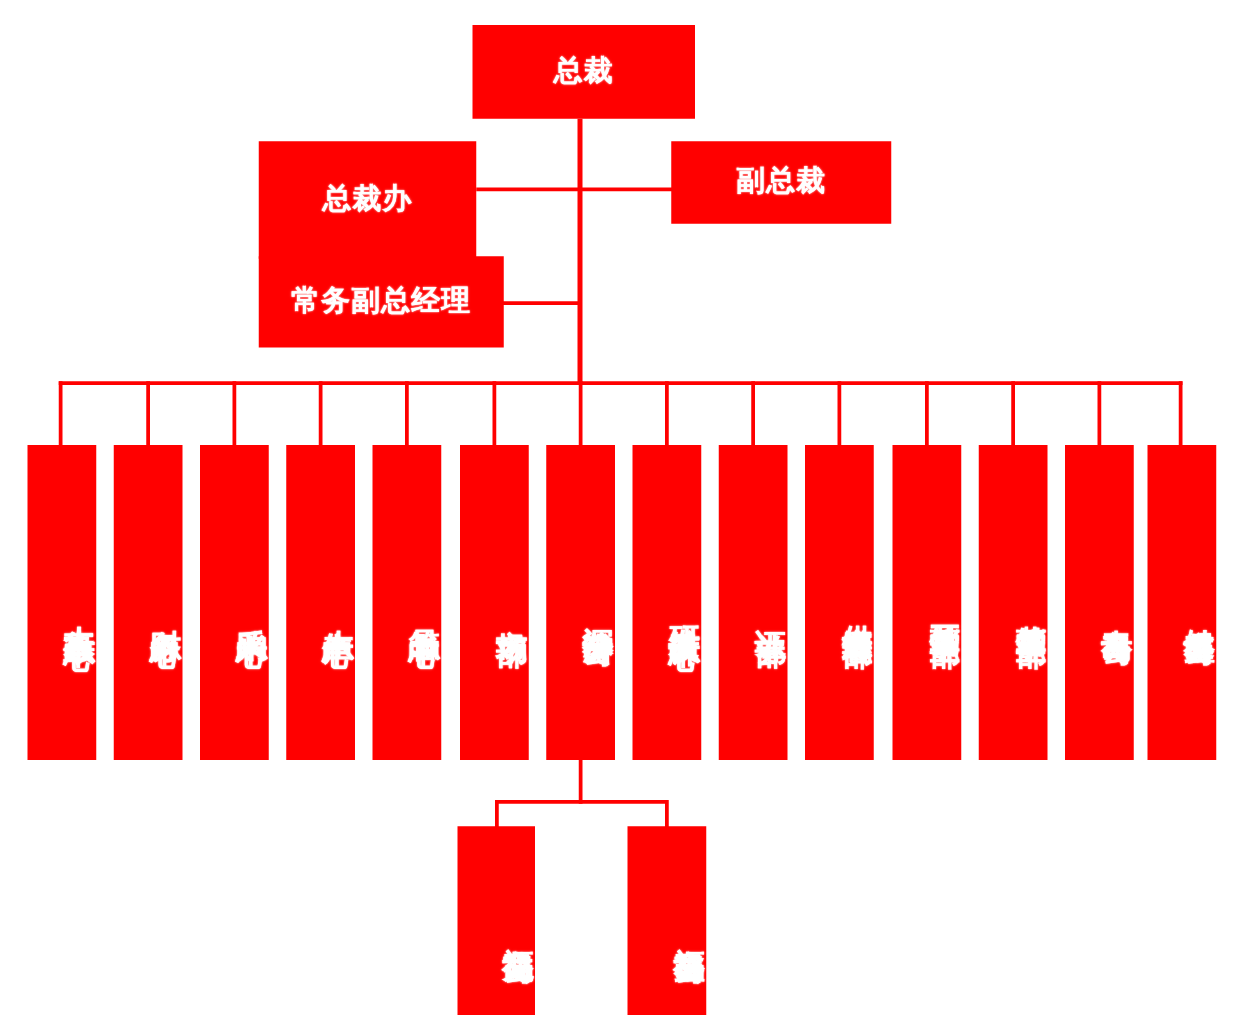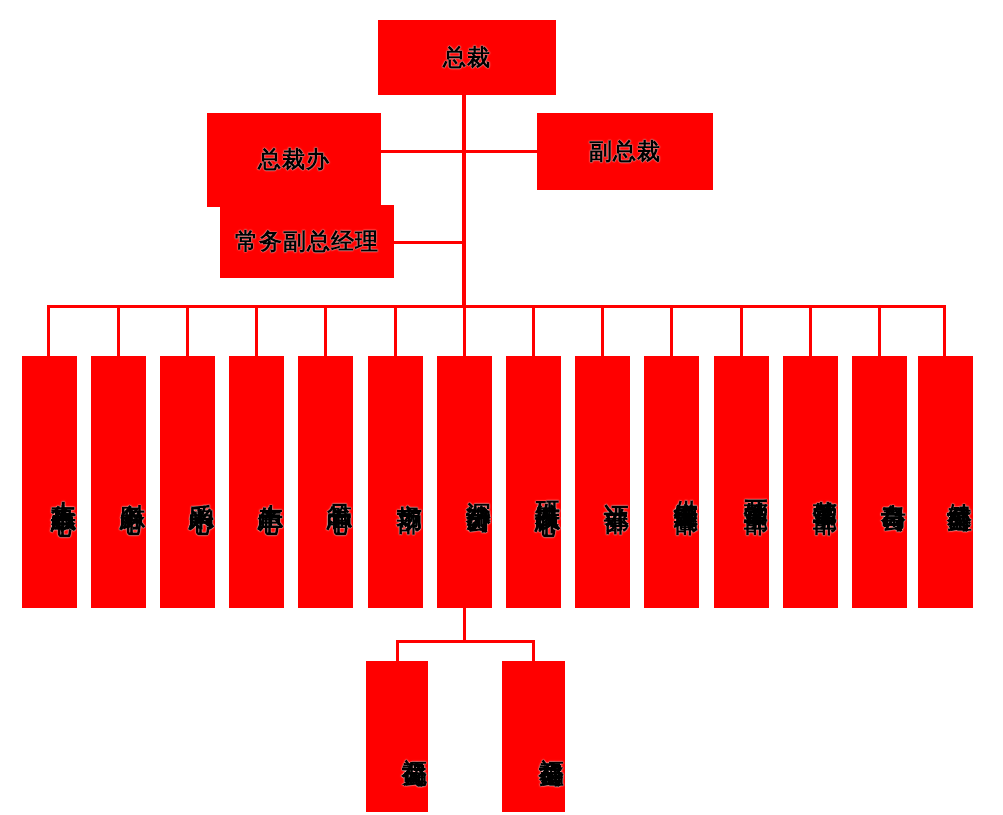--- a/index.html
+++ b/index.html
@@ -14,21 +14,21 @@
   #chart {
     position: relative;
     width: 1003px;
     height: 815px;
     background: #ffffff;
     overflow: hidden;
   }
   .node {
     position: absolute;
     background: #FF0000;
-    color: #000000;
+    color: #ffffff;
     font-weight: bold;
     display: flex;
     align-items: center;
     justify-content: center;
     text-align: center;
     box-sizing: border-box;
     line-height: 1.12;
     letter-spacing: 1px;
     text-shadow: 0 0 1px #ffffff, 0 0 2px rgba(255,255,255,0.55);
   }
@@ -86,25 +86,25 @@
   <div class="conn" style="left:532px; top:640px; width:3px; height:22px;"></div>
 
   <div class="node horizontal" style="left:378px; top:20px; width:178px; height:75px;">
     <span>总裁</span>
   </div>
 
   <div class="node horizontal" style="left:207px; top:113px; width:174px; height:94px;">
     <span>总裁办</span>
   </div>
 
-  <div class="node horizontal" style="left:537px; top:113px; width:176px; height:77px;">
+  <div class="node horizontal" style="left:537px; top:113px; width:176px; height:66px;">
     <span>副总裁</span>
   </div>
 
-  <div class="node horizontal" style="left:220px; top:205px; width:174px; height:73px;">
+  <div class="node horizontal" style="left:207px; top:205px; width:196px; height:73px;">
     <span>常务副总经理</span>
   </div>
 
   <div class="node vertical" style="left:22px; top:356px; width:55px; height:252px;">
     <span>人事行政中心</span>
   </div>
   <div class="node vertical" style="left:91px; top:356px; width:55px; height:252px;">
     <span>财务中心</span>
   </div>
   <div class="node vertical" style="left:160px; top:356px; width:55px; height:252px;">

